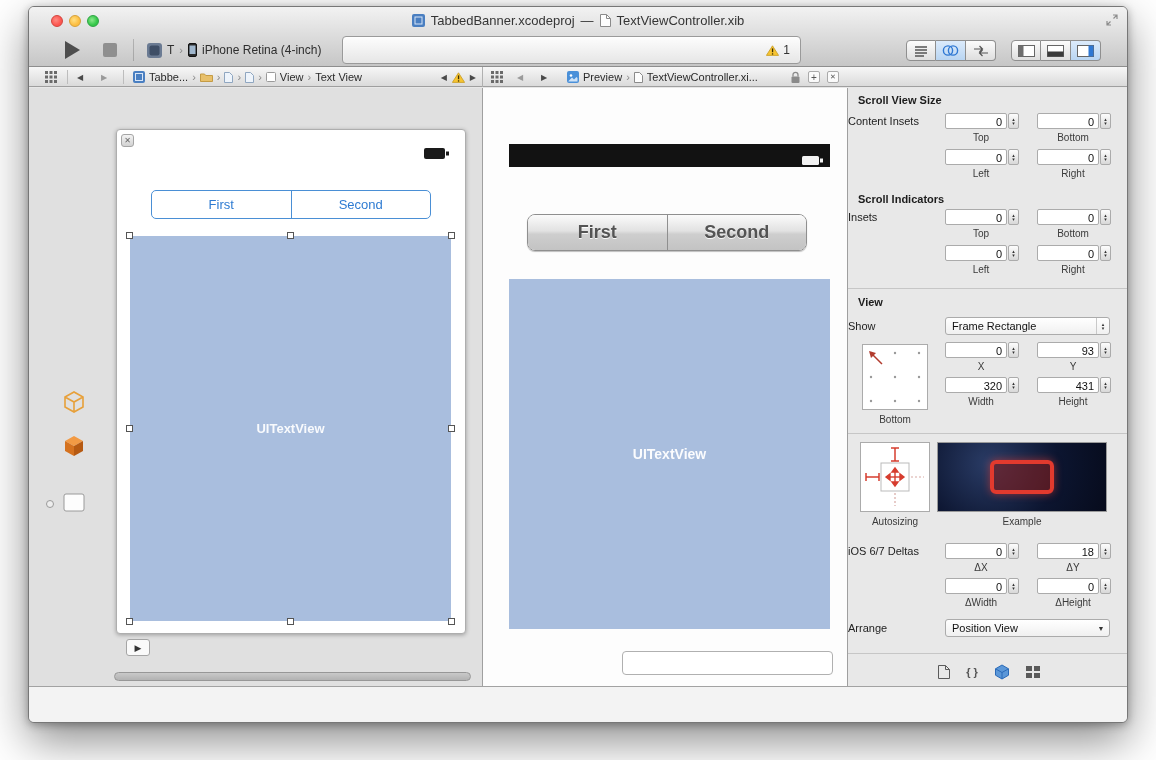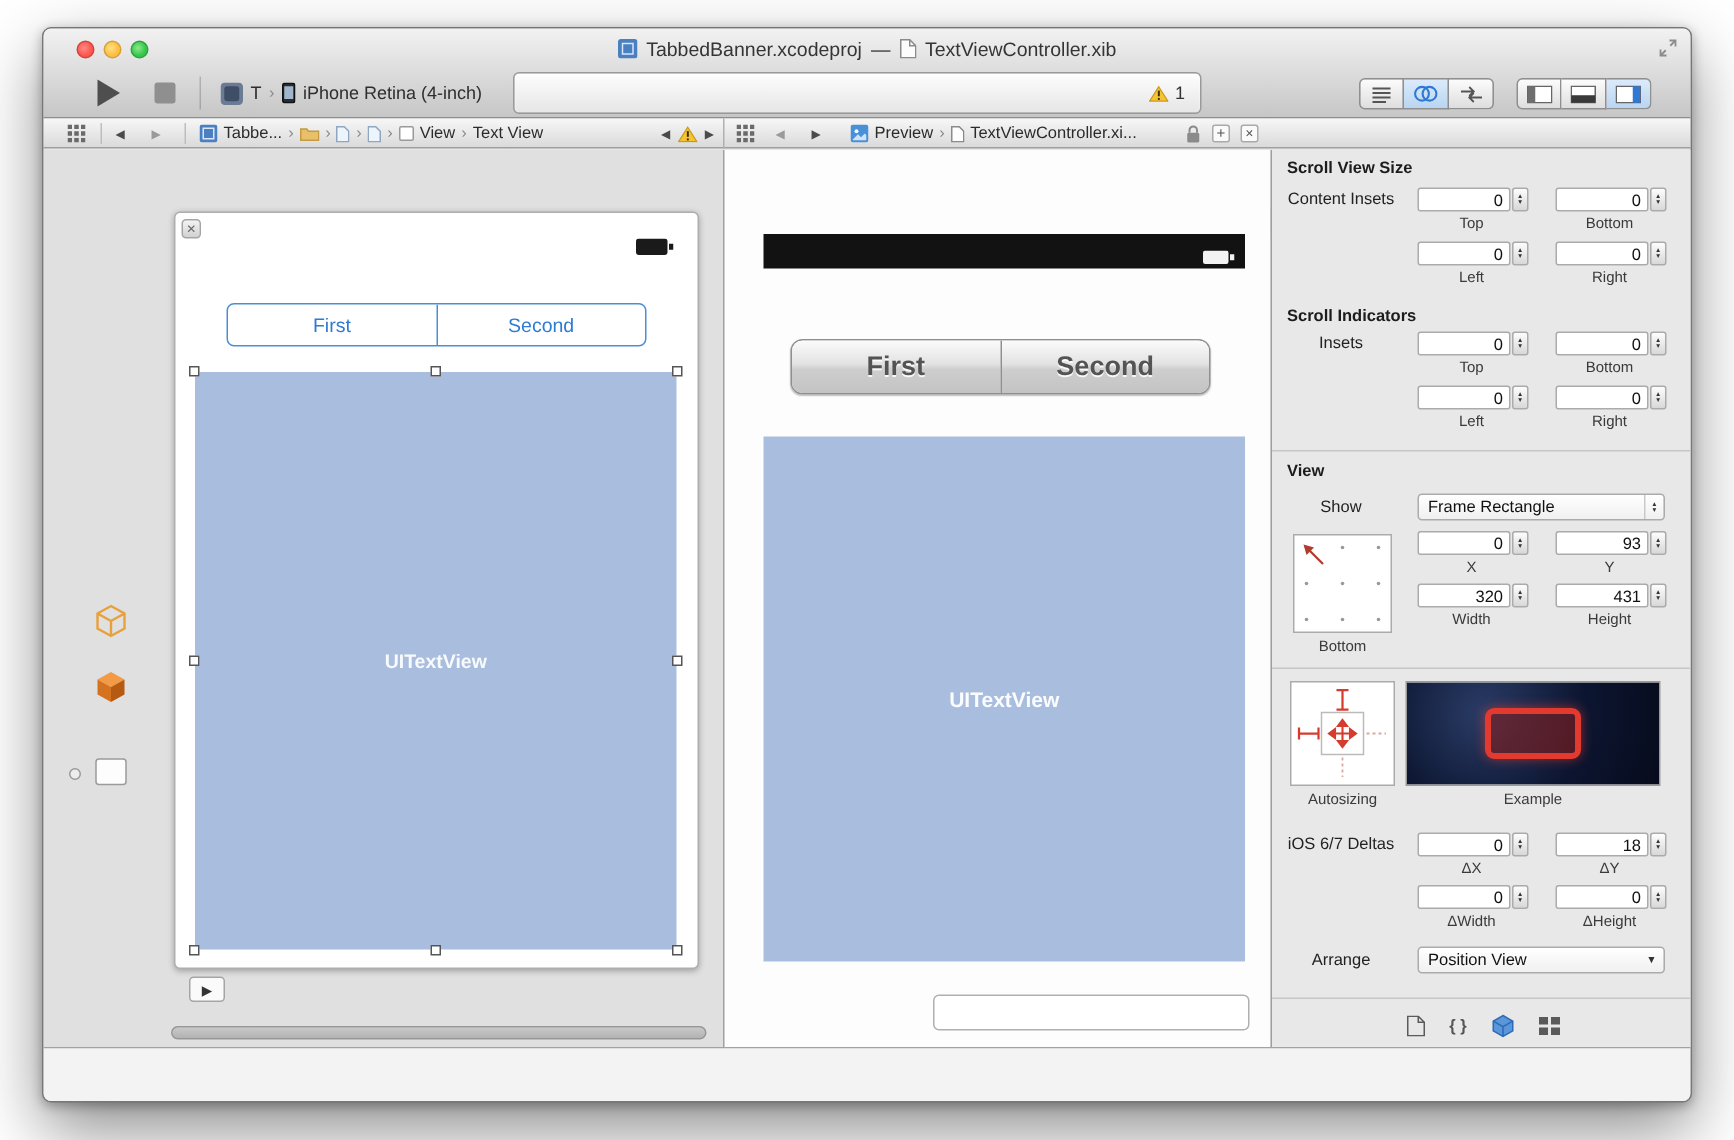--- a/index.html
+++ b/index.html
@@ -1,19 +1,19 @@
 <!DOCTYPE html>
 <html><head>
 <meta charset="utf-8">
 <style>
   * { box-sizing: border-box; margin: 0; padding: 0; }
   html,body { width: 1156px; height: 760px; background: #ffffff; font-family: "Liberation Sans", sans-serif; }
 
   .window {
-    position: absolute; left: 28px; top: 18px; width: 1100px; height: 717px;
+    position: absolute; left: 28px; top: 6px; width: 1100px; height: 717px;
     border: 1px solid #777; border-radius: 6px; overflow: hidden;
     box-shadow: 0 18px 45px rgba(0,0,0,.45), 0 2px 8px rgba(0,0,0,.3);
     background: #e7e7e7;
   }
 
   
   .chrome { position: absolute; left: 0; top: 0; width: 100%; height: 60px;
     background: linear-gradient(#f2f2f2, #c6c6c6); border-bottom: 1px solid #8e8e8e; }
   .titlebar { position: absolute; left: 0; top: 0; width: 100%; height: 26px; }
   .tl { position: absolute; top: 8px; width: 12px; height: 12px; border-radius: 50%; }
@@ -98,21 +98,21 @@
   .pv-tv-label { color: rgba(255,255,255,.95); font-weight: bold; font-size: 14px; }
   .pv-ctrl { position: absolute; left: 139px; top: 563px; width: 211px; height: 24px; display: flex;
     border: 1px solid #b0b0b0; border-radius: 4px; background: #fff; overflow: hidden; }
   .pv-ctrl-cell { display: flex; align-items: center; justify-content: center; font-size: 12px; color: #333; margin-top: 30px; }
   .pv-ctrl-cell + .pv-ctrl-cell { border-left: 1px solid #c4c4c4; }
 
   
   .insp-tabs { position: absolute; left: 818px; top: 60px; width: 282px; height: 20px; border-left: 1px solid #9f9f9f;
     display: flex; align-items: center; justify-content: center; gap: 17px; }
   .sechdr { position: absolute; left: 10px; font-weight: bold; font-size: 11px; color: #1c1c1c; }
-  .rlabel { position: absolute; left: 0; width: 92px; text-align: center; font-size: 11px; color: #222; }
+  .rlabel { position: absolute; left: 0; width: 92px; text-align: left; font-size: 11px; color: #222; }
   .ulabel { position: absolute; transform: translateX(-50%); font-size: 10px; color: #3a3a3a; }
   .numfield { position: absolute; height: 16px; display: flex; }
   .nf-box { width: 62px; height: 16px; background: #fff; border: 1px solid #ababab; border-radius: 2px;
     font-size: 11px; color: #111; text-align: right; padding: 2px 4px 0 0; }
   .nf-step { width: 11px; height: 16px; margin-left: 1px; border: 1px solid #ababab; border-radius: 2px;
     background: linear-gradient(#fdfdfd, #d8d8d8); display: flex; flex-direction: column; align-items: center; justify-content: center;
     font-size: 5px; line-height: 4px; color: #333; }
   .popup { position: absolute; height: 18px; background: linear-gradient(#ffffff,#f0f0f0); border: 1px solid #ababab; border-radius: 3px;
     display: flex; align-items: center; }
   .popup-text { flex: 1; font-size: 11px; color: #111; padding-left: 6px; white-space: nowrap; overflow: hidden; }

